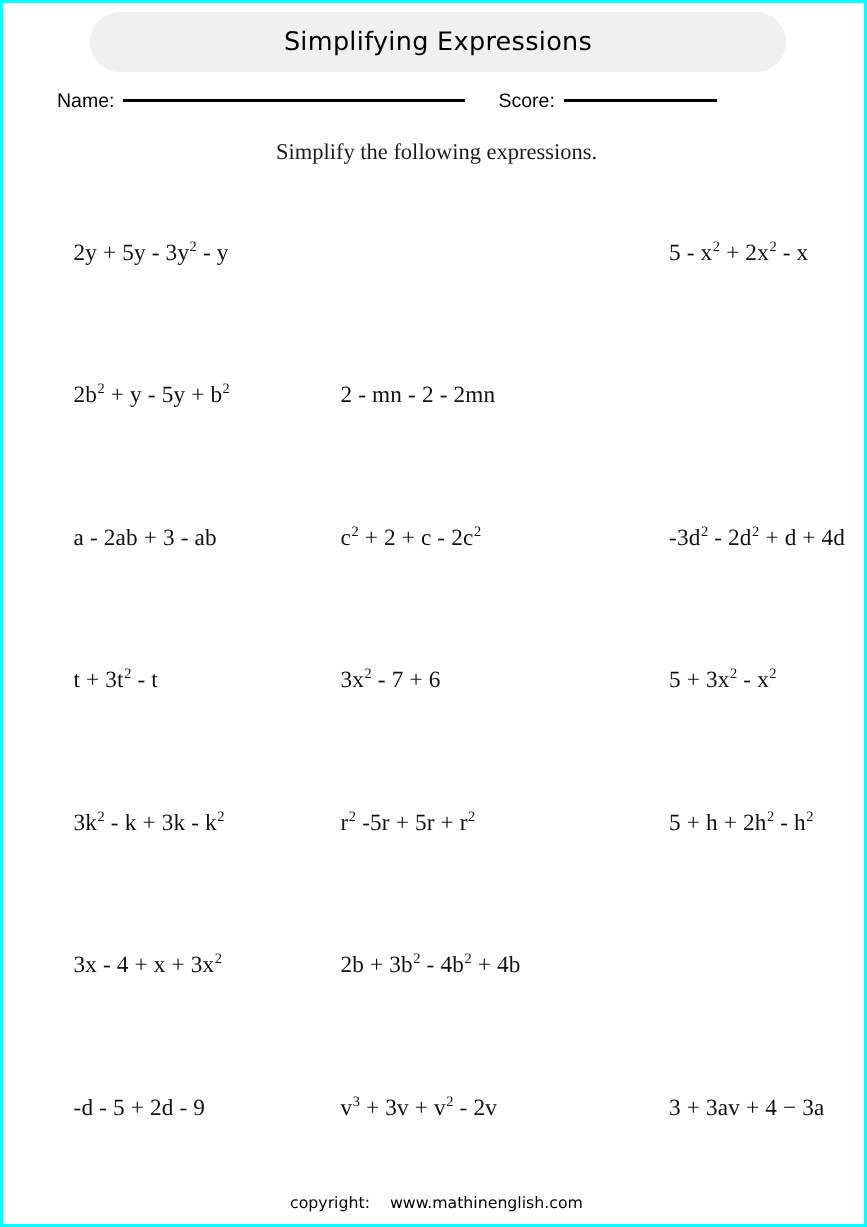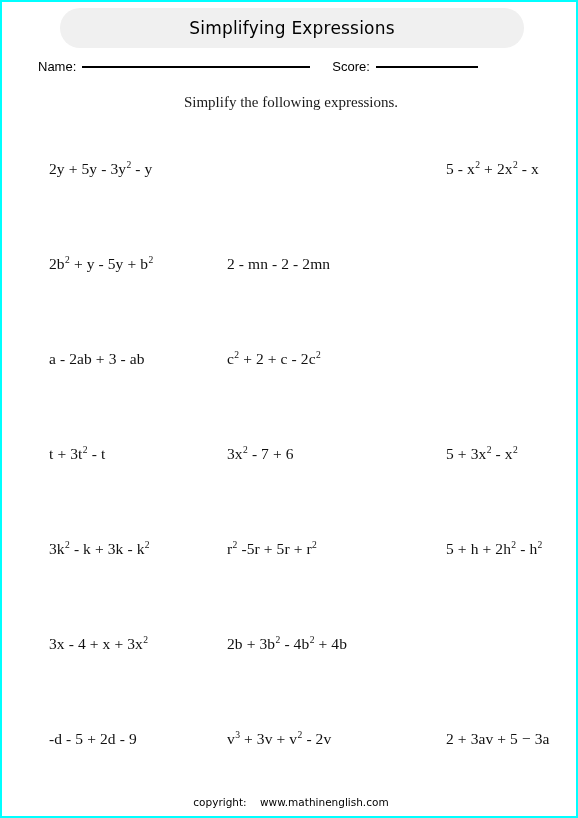--- a/index.html
+++ b/index.html
@@ -157,20 +157,21 @@
     </div>
 
     <div class="prow">
       <div class="cell c1">2b<sup>2</sup> + y - 5y + b<sup>2</sup></div>
       <div class="cell c2">2 - mn - 2 - 2mn</div>
     </div>
 
     <div class="prow">
       <div class="cell c1">a - 2ab + 3 - ab</div>
       <div class="cell c2">c<sup>2</sup> + 2 + c - 2c<sup>2</sup></div>
+      <div class="cell c3">-3d<sup>2</sup> - 2d<sup>2</sup> + d + 4d</div>
     </div>
 
     <div class="prow">
       <div class="cell c1">t + 3t<sup>2</sup> - t</div>
       <div class="cell c2">3x<sup>2</sup> - 7 + 6</div>
       <div class="cell c3">5 + 3x<sup>2</sup> - x<sup>2</sup></div>
     </div>
 
     <div class="prow">
       <div class="cell c1">3k<sup>2</sup> - k + 3k - k<sup>2</sup></div>
@@ -179,21 +180,21 @@
     </div>
 
     <div class="prow">
       <div class="cell c1">3x - 4 + x + 3x<sup>2</sup></div>
       <div class="cell c2">2b + 3b<sup>2</sup> - 4b<sup>2</sup> + 4b</div>
     </div>
 
     <div class="prow">
       <div class="cell c1">-d - 5 + 2d - 9</div>
       <div class="cell c2">v<sup>3</sup> + 3v + v<sup>2</sup> - 2v</div>
-      <div class="cell c3">2 + 3av + 5 − 3a</div>
+      <div class="cell c3">3 + 3av + 4 − 3a</div>
     </div>
 
   </div>
 
   <div class="footer">
     <span class="copy-label">copyright:</span>
     <span>www.mathinenglish.com</span>
   </div>
 
 </div>

